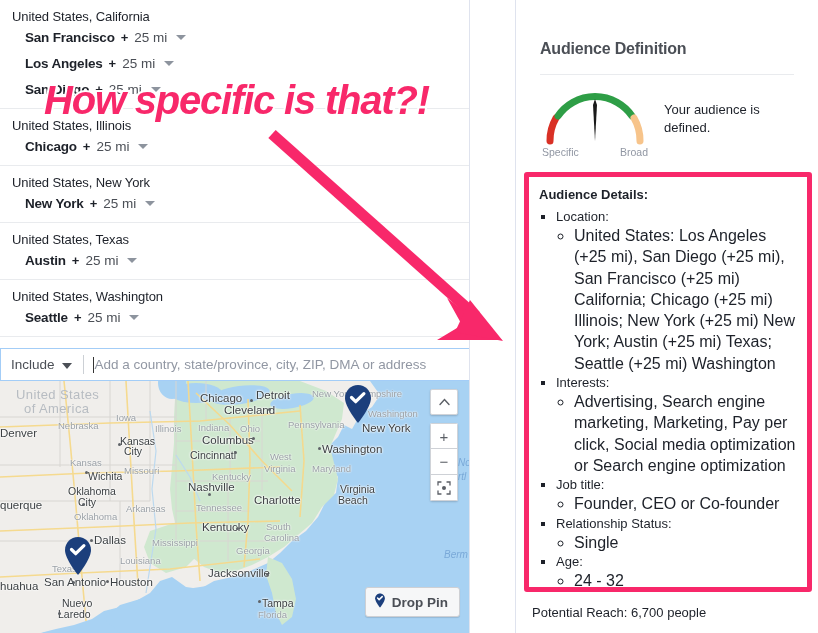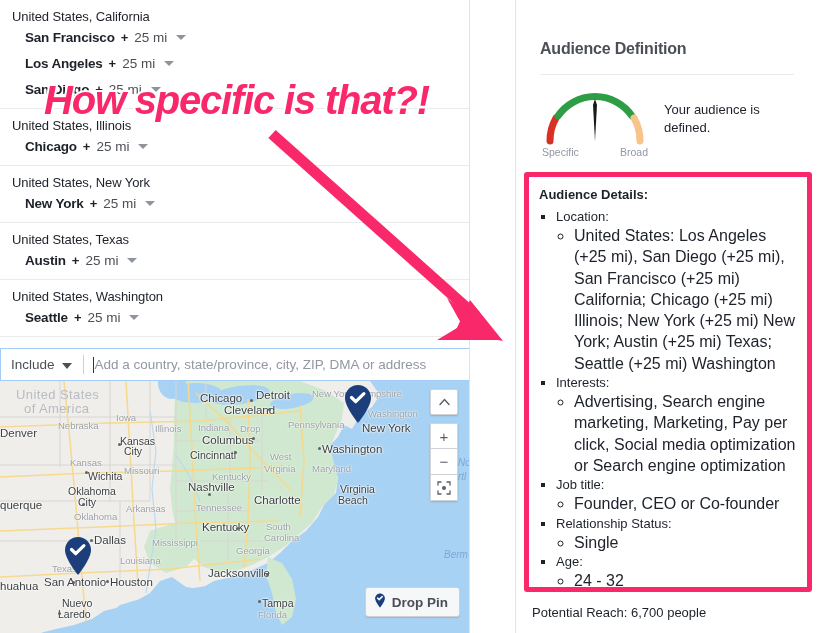--- a/index.html
+++ b/index.html
@@ -322,21 +322,21 @@
 
       <div id="map-labels">
           <div class="maplbl country-lbl" style="left: 16px; top: 6px;">United States</div>
           <div class="maplbl country-lbl" style="left: 24px; top: 20px;">of America</div>
           <div class="maplbl state-lbl" style="left: 40px; top: 39px; margin-left: 18px;">Nebraska</div>
           <div class="maplbl state-lbl" style="left: 116px; top: 31px;">Iowa</div>
           <div class="maplbl state-lbl" style="left: 70px; top: 76px;">Kansas</div>
           <div class="maplbl state-lbl" style="left: 124px; top: 84px;">Missouri</div>
           <div class="maplbl state-lbl" style="left: 155px; top: 42px;">Illinois</div>
           <div class="maplbl state-lbl" style="left: 198px; top: 41px;">Indiana</div>
-          <div class="maplbl state-lbl" style="left: 240px; top: 42px;">Drop</div>
+          <div class="maplbl state-lbl" style="left: 240px; top: 42px;">Ohio</div>
           <div class="maplbl state-lbl" style="left: 288px; top: 38px;">Pennsylvania</div>
           <div class="maplbl state-lbl" style="left: 212px; top: 90px;">Kentucky</div>
           <div class="maplbl state-lbl" style="left: 196px; top: 121px;">Tennessee</div>
           <div class="maplbl state-lbl" style="left: 126px; top: 122px;">Arkansas</div>
           <div class="maplbl state-lbl" style="left: 74px; top: 130px;">Oklahoma</div>
           <div class="maplbl state-lbl" style="left: 270px; top: 70px;">West</div>
           <div class="maplbl state-lbl" style="left: 264px; top: 82px;">Virginia</div>
           <div class="maplbl state-lbl" style="left: 312px; top: 82px;">Maryland</div>
           <div class="maplbl state-lbl" style="left: 152px; top: 156px;">Mississippi</div>
           <div class="maplbl state-lbl" style="left: 120px; top: 174px;">Louisiana</div>

